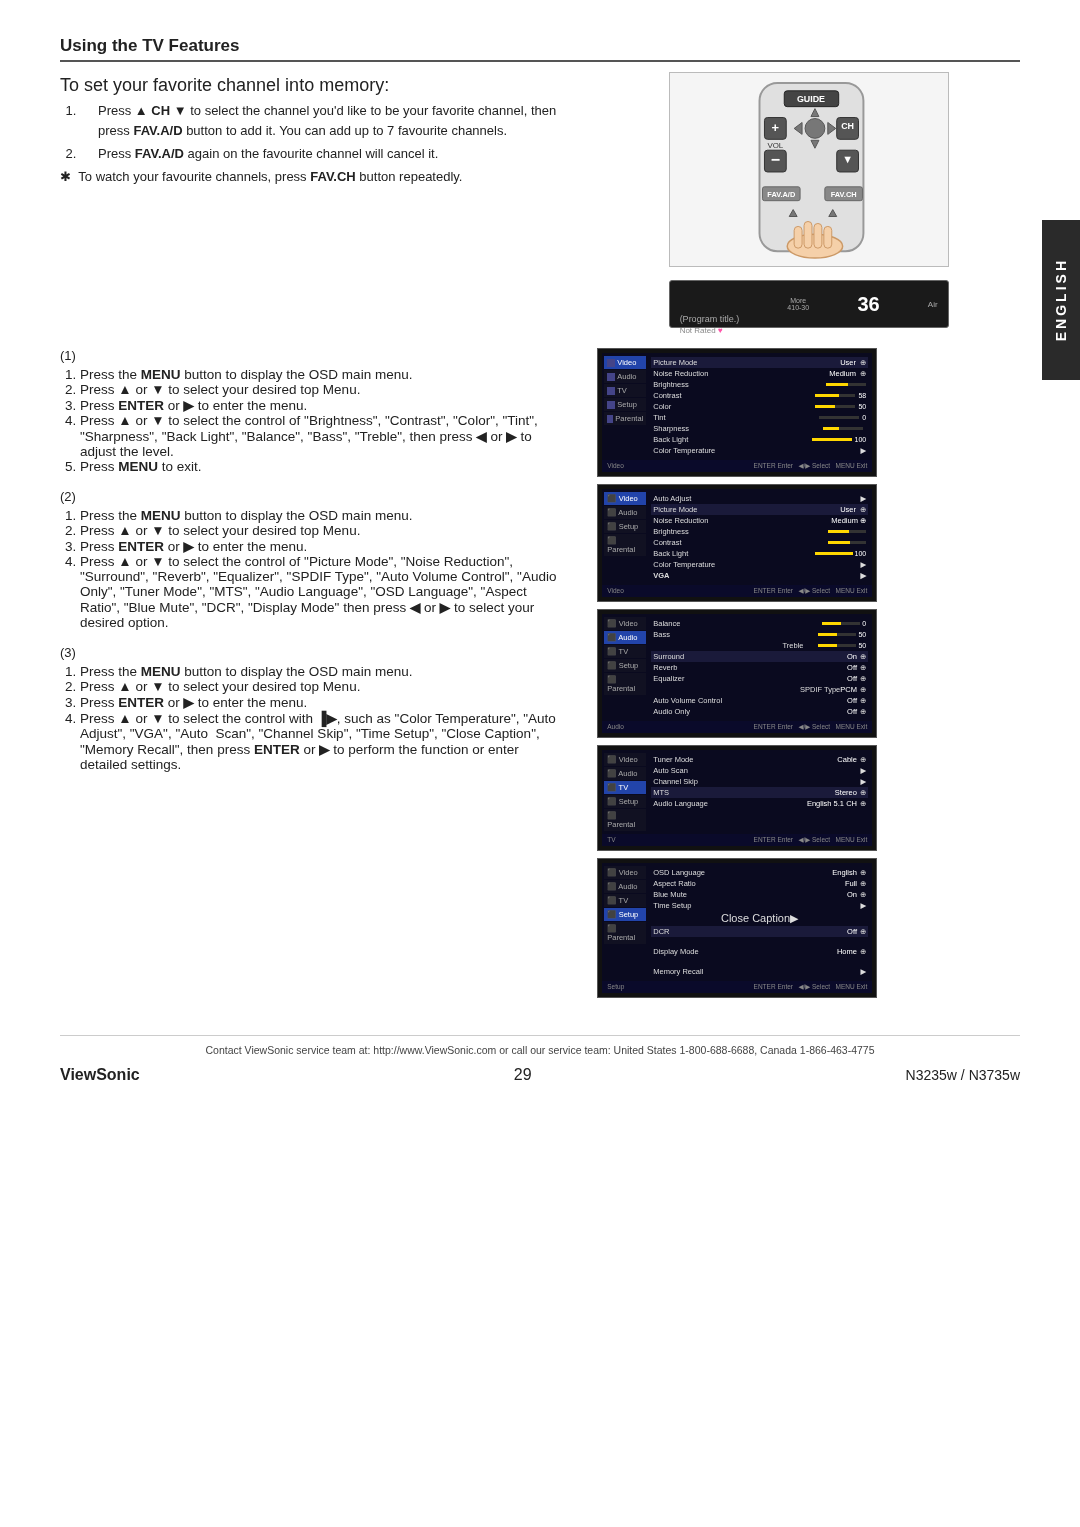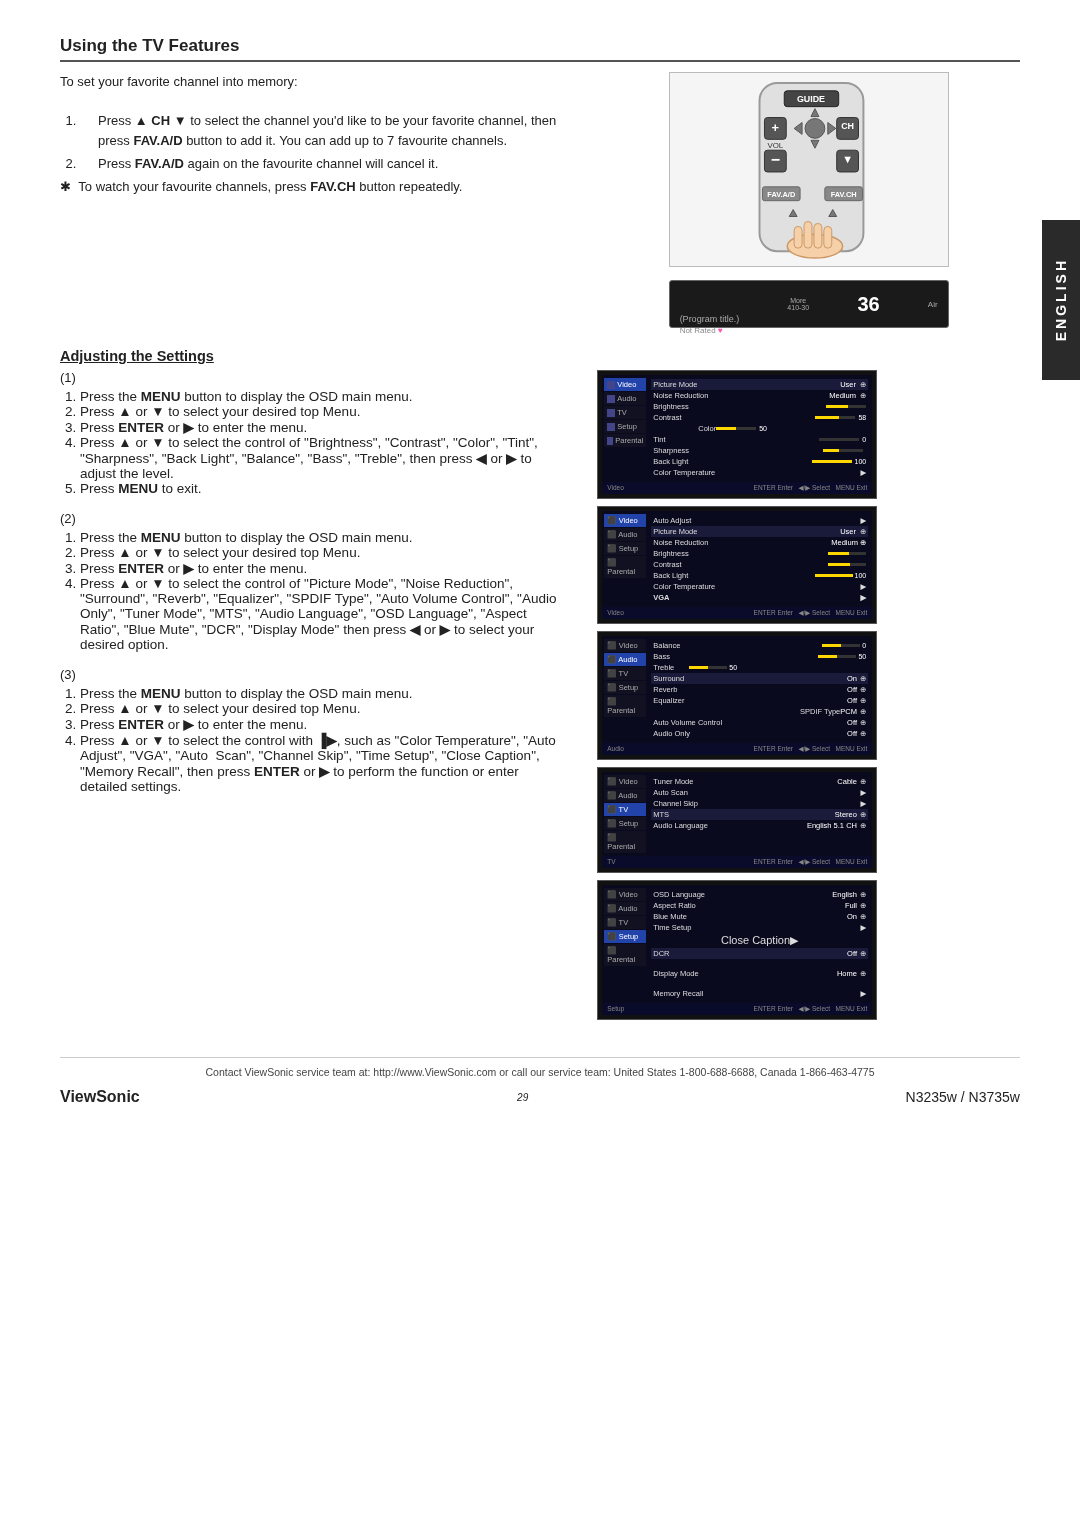--- a/index.html
+++ b/index.html
@@ -72,22 +72,22 @@
 
     
     .section-heading {
       font-size: 14.5px;
       font-weight: bold;
       text-decoration: underline;
       margin-bottom: 6px;
     }
 
     .section-text {
-      font-size: 13px;
-      margin-bottom: 19px;
+      font-size: 18px;
+      margin-bottom: 2px;
       line-height: 1.5;
     }
 
     .note-line {
       font-size: 13px;
       margin-bottom: 4px;
       line-height: 1.5;
       padding-left: 12px;
     }
 
@@ -170,22 +170,21 @@
       justify-content: space-between;
       align-items: center;
     }
 
     .footer-brand {
       font-size: 16px;
       font-weight: bold;
     }
 
     .footer-page {
-      font-size: 10px;
-      font-style: italic;
+      font-size: 16px;
     }
 
     .footer-model {
       font-size: 14px;
     }
 
     strong {
       font-weight: bold;
     }
 
@@ -296,21 +295,20 @@
         </div>
         <div style="font-size:20px; font-weight:bold; color:#fff;">
           <span>36</span>
         </div>
         <div style="font-size:8px; color:#aaa;">Air</div>
       </div>
     </div>
   </div>
 
   <div class="settings-section">
-    <div class="section-heading">Adjusting the Settings</div>
 
     <div class="two-col-layout">
       <div class="two-col-left">
 
         <div class="subsection">
           <div class="subsection-num">(1)</div>
           <ol style="list-style:decimal; margin-left:20px;">
             <li>Press the <strong>MENU</strong> button to display the OSD main menu.</li>
             <li>Press <strong>▲</strong> or <strong>▼</strong> to select your desired top Menu.</li>
             <li>Press <strong>ENTER</strong> or <strong>▶</strong> to enter the menu.</li>
@@ -389,21 +387,21 @@
               </div>
               <div style="display:flex;justify-content:space-between;font-size:7.5px;color:#ddd;padding:1px 2px;">
                 <span>Contrast</span>
                   <span style="display:flex;align-items:center;gap:3px;">
                     <span style="width:40px;height:3px;background:#333;display:inline-block;position:relative;">
                       <span style="position:absolute;left:0;top:0;height:100%;width:58%;background:#ffd700;display:block;"></span>
                     </span>
                     <span style="color:#fff;font-size:7px;">58</span>
                   </span>
               </div>
-              <div style="display:flex;font-size:7.5px;color:#ddd;padding:1px 2px;margin-left:45px;">
+              <div style="display:flex;justify-content:space-between;font-size:7.5px;color:#ddd;padding:1px 2px;">
                 <span>Color</span>
                   <span style="display:flex;align-items:center;gap:3px;">
                     <span style="width:40px;height:3px;background:#333;display:inline-block;position:relative;">
                       <span style="position:absolute;left:0;top:0;height:100%;width:50%;background:#ffd700;display:block;"></span>
                     </span>
                     <span style="color:#fff;font-size:7px;">50</span>
                   </span>
               </div>
               <div style="display:flex;justify-content:space-between;font-size:7.5px;color:#ddd;padding:1px 2px;">
                 <span>Tint</span>
@@ -530,21 +528,21 @@
               </div>
               <div style="display:flex;justify-content:space-between;font-size:7.5px;color:#ddd;padding:1px 2px;">
                 <span>Bass</span>
                   <span style="display:flex;align-items:center;gap:2px;">
                     <span style="width:38px;height:3px;background:#333;display:inline-block;position:relative;">
                       <span style="position:absolute;left:0;top:0;height:100%;width:50%;background:#ffd700;display:block;"></span>
                     </span>
                     <span style="color:#fff;font-size:7px;">50</span>
                   </span>
               </div>
-              <div style="display:flex;justify-content:flex-start;font-size:7.5px;color:#ddd;padding:1px 2px;gap:15px;">
+              <div style="display:flex;justify-content:flex-end;font-size:7.5px;color:#ddd;padding:1px 2px;gap:15px;">
                 <span>Treble</span>
                   <span style="display:flex;align-items:center;gap:2px;">
                     <span style="width:38px;height:3px;background:#333;display:inline-block;position:relative;">
                       <span style="position:absolute;left:0;top:0;height:100%;width:50%;background:#ffd700;display:block;"></span>
                     </span>
                     <span style="color:#fff;font-size:7px;">50</span>
                   </span>
               </div>
               <div style="display:flex;justify-content:space-between;font-size:7.5px;color:#ddd;padding:1px 2px;background:#1a1a3a;">
                   <span>Surround</span>

